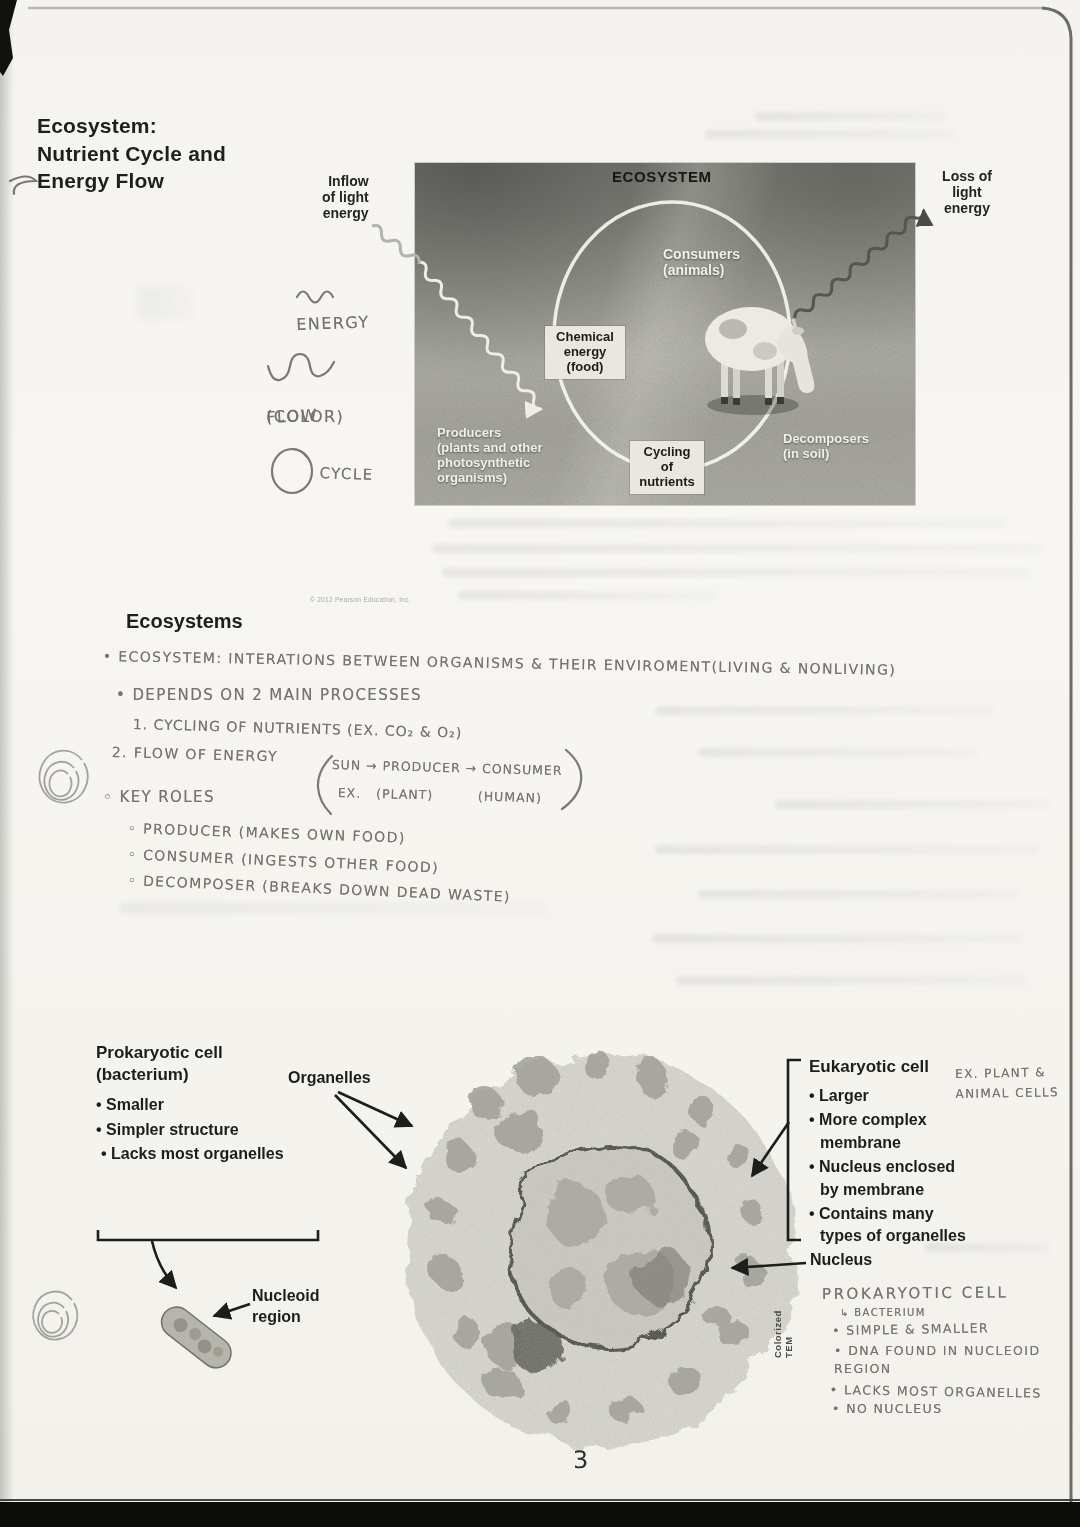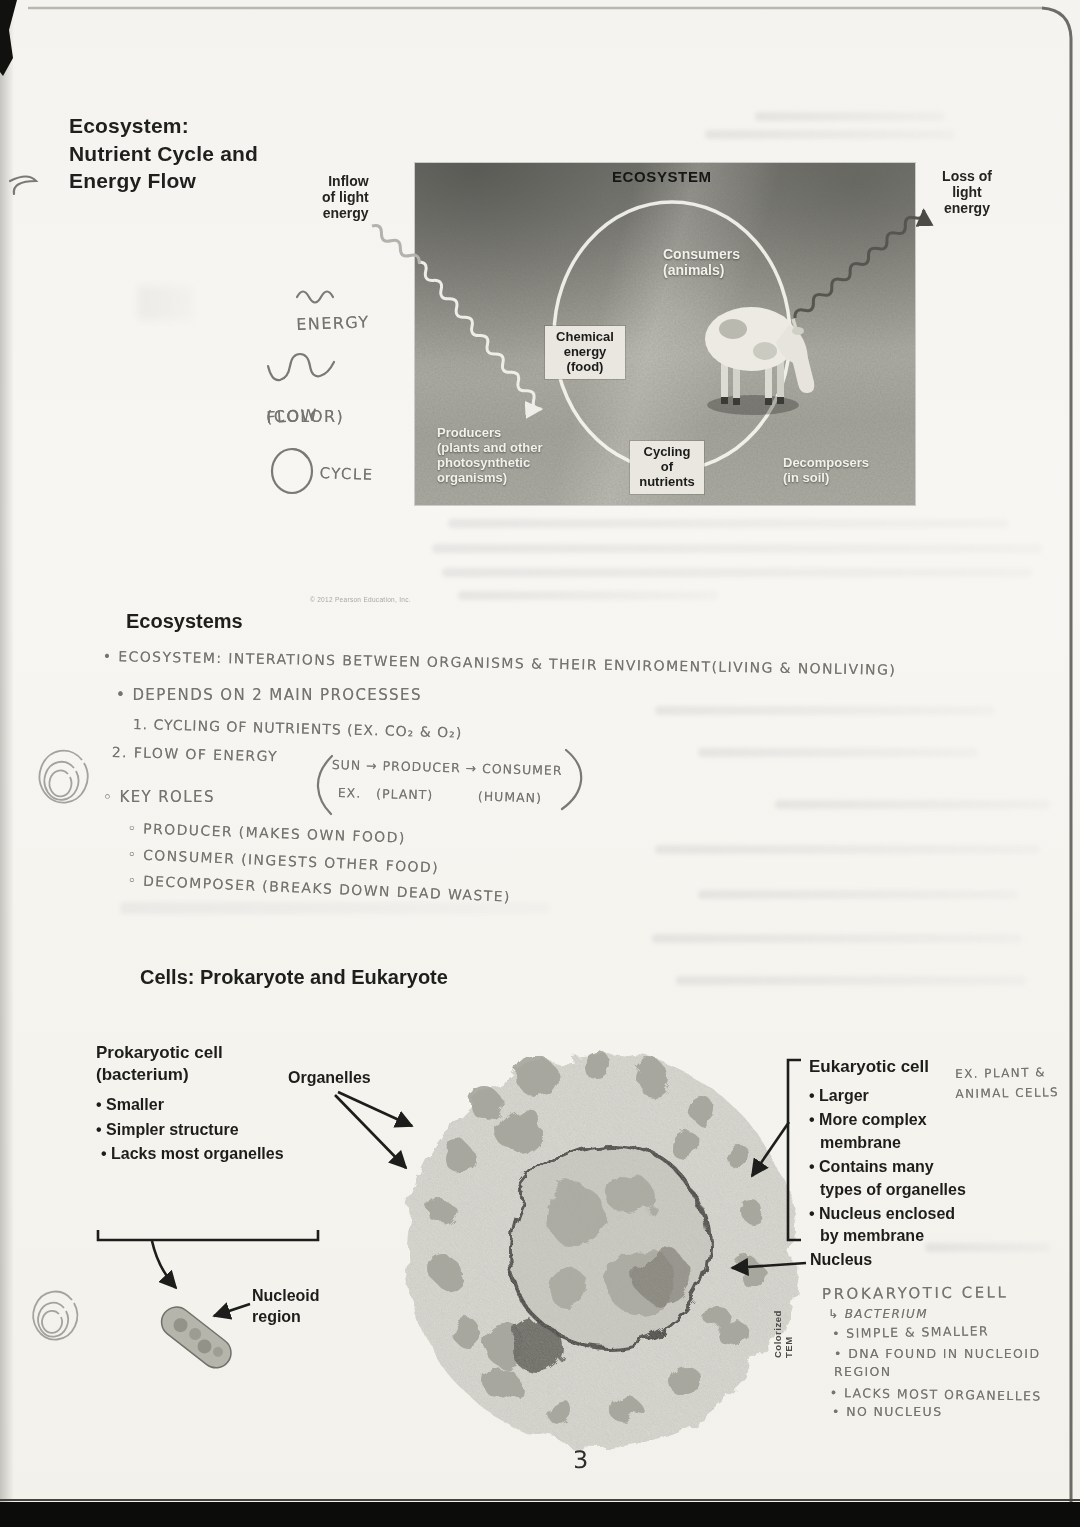--- a/index.html
+++ b/index.html
@@ -3,21 +3,21 @@
 <meta charset="utf-8">
 <style>
   html,body{margin:0;padding:0;background:#2a2a28;}
   .page{position:relative;width:1080px;height:1527px;margin:0 auto;overflow:hidden;
         background:linear-gradient(180deg,#f4f3ef 0%,#f7f6f2 35%,#f4f3ee 70%,#f2f1ec 100%);
         font-family:"Liberation Sans",sans-serif;color:#222;}
   .abs{position:absolute;}
   .pre{white-space:pre-line;}
   .prew{white-space:pre;}
   
-  .h1{font-weight:bold;font-size:21px;line-height:1.32;color:#1f1f1d;letter-spacing:.2px;margin-left:32px;}
+  .h1{font-weight:bold;font-size:21px;line-height:1.32;color:#1f1f1d;letter-spacing:.2px;}
   .h2{font-weight:bold;font-size:20px;color:#1e1e1c;}
   .figlab{font-weight:bold;font-size:13px;line-height:1.15;color:#f2f1ea;text-shadow:0 1px 2px rgba(0,0,0,.45);}
   .figbox{font-weight:bold;font-size:13px;line-height:1.15;color:#1b1b19;background:#e9e7e0;
           padding:4px 6px;text-align:center;box-shadow:0 0 0 1px rgba(0,0,0,.12);}
   .blk{font-weight:bold;font-size:14px;line-height:1.15;color:#242422;}
   .cellhead{font-weight:bold;font-size:17px;line-height:1.3;color:#1d1d1b;}
   .cellbul{font-weight:bold;font-size:16px;line-height:1.4;color:#1d1d1b;}
   .bullet{ text-indent:-11px;padding-left:11px;margin:2px 0;}
   .bullet::before{content:"• ";}
   
@@ -131,42 +131,41 @@
   <div class="abs figbox pre" style="left:545px;top:326px;width:68px;">Chemical
 energy
 (food)</div>
   <div class="abs figlab pre" style="left:437px;top:426px;">Producers
 (plants and other
 photosynthetic
 organisms)</div>
   <div class="abs figbox pre" style="left:630px;top:441px;width:62px;">Cycling
 of
 nutrients</div>
-  <div class="abs figlab pre" style="left:783px;top:456px;">Decomposers
+  <div class="abs figlab pre" style="left:783px;top:432px;">Decomposers
 (in soil)</div>
   <div class="abs tiny" style="left:310px;top:596px;">© 2012 Pearson Education, Inc.</div>
 
   <div class="abs hw" style="left:296px;top:315px;font-size:16px;transform:rotate(-2deg);">ENERGY</div>
   <div class="abs hw" style="left:266px;top:407px;font-size:16px;">(COLOR)</div>
   <div class="abs hw" style="left:266px;top:408px;font-size:16px;transform:rotate(-3deg);">FLOW</div>
   <div class="abs hw" style="left:320px;top:464px;font-size:15px;transform:rotate(2deg);">CYCLE</div>
 
   <div class="abs h2" style="left:126px;top:610px;">Ecosystems</div>
   <div class="abs hw hwd" style="left:103px;top:648px;width:980px;white-space:nowrap;transform:rotate(1deg);">ECOSYSTEM: INTERATIONS BETWEEN ORGANISMS &amp; THEIR ENVIROMENT(LIVING &amp; NONLIVING)</div>
   <div class="abs hw hwd" style="left:116px;top:686px;font-size:15px;">DEPENDS ON 2 MAIN PROCESSES</div>
   <div class="abs hw" style="left:133px;top:716px;transform:rotate(1.5deg);letter-spacing:1px;">1. CYCLING OF NUTRIENTS (EX. CO₂ &amp; O₂)</div>
   <div class="abs hw" style="left:112px;top:744px;transform:rotate(1.5deg);">2. FLOW OF ENERGY</div>
   <div class="abs hw" style="left:332px;top:757px;font-size:12.5px;letter-spacing:1px;transform:rotate(1.5deg);">SUN → PRODUCER → CONSUMER</div>
   <div class="abs hw prew" style="left:338px;top:785px;font-size:12.5px;letter-spacing:1px;transform:rotate(1.5deg);">EX.   (PLANT)         (HUMAN)</div>
   <div class="abs hw hwb" style="left:103px;top:788px;font-size:15px;">KEY ROLES</div>
   <div class="abs hw hwb" style="left:128px;top:820px;transform:rotate(2deg);">PRODUCER (MAKES OWN FOOD)</div>
   <div class="abs hw hwb" style="left:128px;top:846px;transform:rotate(2.5deg);">CONSUMER (INGESTS OTHER FOOD)</div>
   <div class="abs hw hwb" style="left:128px;top:872px;transform:rotate(2.5deg);">DECOMPOSER (BREAKS DOWN DEAD WASTE)</div>
 
-  <div class="abs h2" style="left:140px;top:966px;">Cells: Prokaryote and Eukaryote</div>
 
   <div class="abs" style="left:96px;top:1042px;width:242px;">
     <div class="cellhead pre">Prokaryotic cell
 (bacterium)</div>
     <div style="height:6px;"></div>
     <div class="cellbul bullet pre">Smaller</div>
     <div class="cellbul bullet pre">Simpler structure</div>
     <div class="cellbul bullet pre" style="padding-left:16px;">Lacks most organelles</div>
   </div>
 
@@ -223,37 +222,37 @@
       <circle cx="278" cy="262" r="28" fill="#6e6d63" opacity=".6"></circle>
     </g>
   </svg>
 
   <div class="abs" style="left:798px;top:1056px;width:190px;margin-left:11px;">
     <div class="cellhead">Eukaryotic cell</div>
     <div style="height:5px;"></div>
     <div class="cellbul bullet pre">Larger</div>
     <div class="cellbul bullet pre">More complex
 membrane</div>
+    <div class="cellbul bullet pre">Nucleus enclosed
+by membrane</div>
     <div class="cellbul bullet pre">Contains many
 types of organelles</div>
-    <div class="cellbul bullet pre">Nucleus enclosed
-by membrane</div>
   </div>
 
   <div class="abs hw pre" style="left:955px;top:1064px;font-size:12px;line-height:1.7;transform:rotate(-1deg);">EX. PLANT &amp;
 ANIMAL CELLS</div>
 
   <div class="abs cellhead" style="left:810px;top:1250px;font-size:16px;text-align:right;">Nucleus</div>
   <div class="abs cellhead pre" style="left:252px;top:1286px;font-size:16px;">Nucleoid
 region</div>
   <div class="abs vtem" style="left:772px;top:1288px;height:70px;">Colorized TEM</div>
 
   <div class="abs" style="left:822px;top:1285px;width:250px;">
     <div class="hw" style="font-size:15px;letter-spacing:2.5px;transform:rotate(-.5deg);">PROKARYOTIC CELL</div>
-    <div class="hw" style="font-size:12px;margin:4px 0 0 6px;font-style:italic;">↳ BACTERIUM</div>
+    <div class="hw" style="font-size:10px;margin:4px 0 0 18px;">↳ BACTERIUM</div>
     <div class="hw hwd pre" style="font-size:12.5px;margin:5px 0 0 10px;transform:rotate(-1deg);">SIMPLE &amp; SMALLER</div>
     <div class="hw hwd pre" style="font-size:12.5px;margin:4px 0 0 12px;line-height:1.45;">DNA FOUND IN NUCLEOID
 REGION</div>
     <div class="hw hwd pre" style="font-size:12.5px;margin:4px 0 0 8px;transform:rotate(1deg);">LACKS MOST ORGANELLES</div>
     <div class="hw hwd pre" style="font-size:12.5px;margin:4px 0 0 10px;">NO NUCLEUS</div>
   </div>
 
   <div class="abs pagenum" style="left:573px;top:1446px;">3</div>
 
   <svg class="overlay" width="1080" height="1527" viewBox="0 0 1080 1527">

